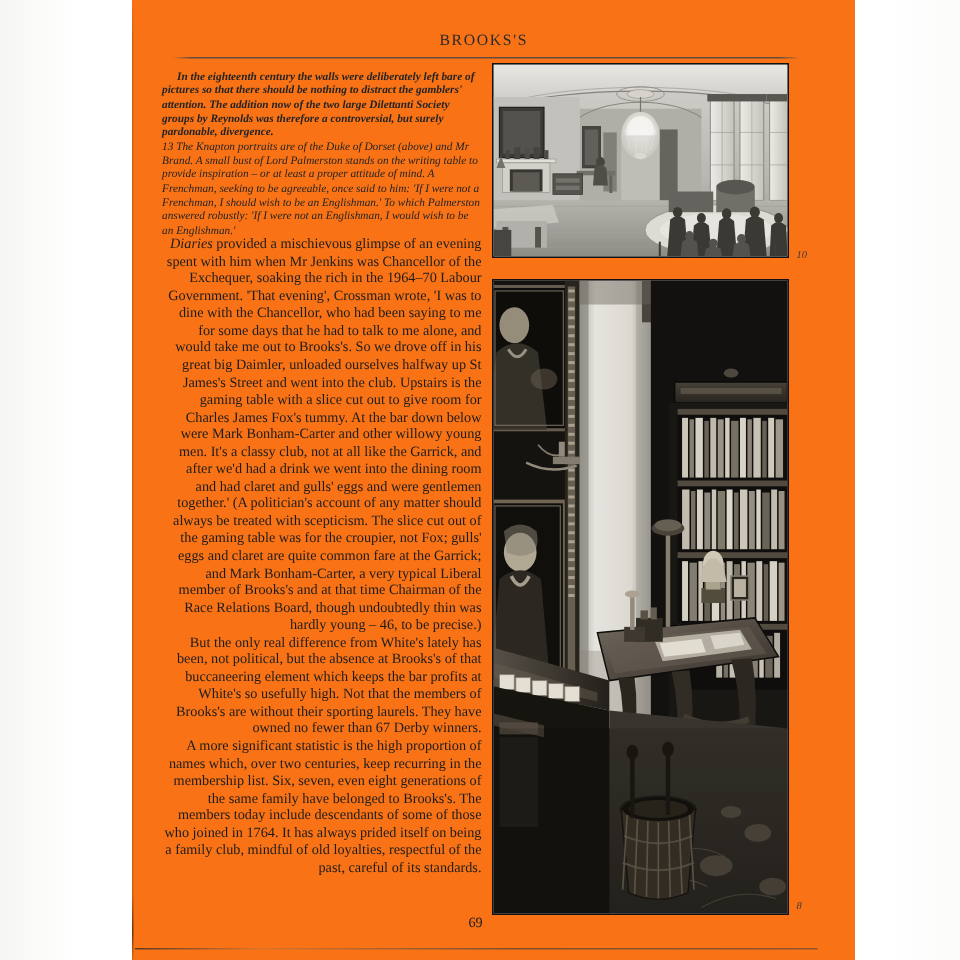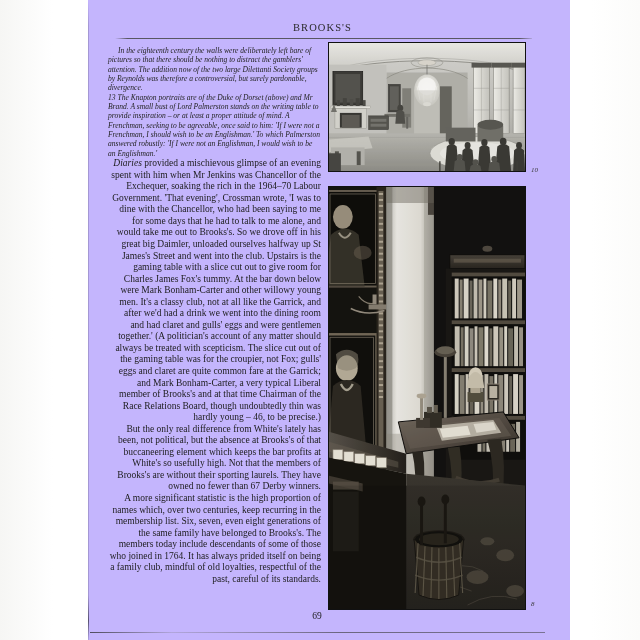--- a/index.html
+++ b/index.html
@@ -13,21 +13,21 @@
     overflow: hidden;
     font-family: "Liberation Serif", "DejaVu Serif", serif;
     color: #1a1a1a;
     position: relative;
   }
 
   
   #page-scan {
     position: absolute;
     inset: 0;
-    background: #c4b5fd;
+    background: #f97316;
   }
   
   .spine-line {
     position: absolute;
     left: 88px;
     top: 0;
     width: 1px;
     height: 640px;
     background: linear-gradient(to bottom, rgba(0,0,0,0.00) 0%, rgba(0,0,0,0.16) 4%,
                 rgba(0,0,0,0.16) 93%, rgba(0,0,0,0.55) 97%, rgba(0,0,0,0.10) 100%);
@@ -85,21 +85,21 @@
   }
 
   .caption-block {
     font-style: italic;
     font-size: 7.55px;
     line-height: 9.35px;
     text-align: left;
     color: #232323;
   }
   .caption-block p { margin: 0; }
-  .caption-block p.indent { text-indent: 10px; }
+  .caption-block p.indent { text-indent: 10px; font-weight: bold; }
 
   .body-block {
     font-size: 9.5px;
     line-height: 11.55px;
     color: #1c1c1c;
     text-align: right;
   }
   .body-block p { margin: 0; }
   .body-block p.indent { text-indent: 11px; }
   .body-block em { font-style: italic; }

